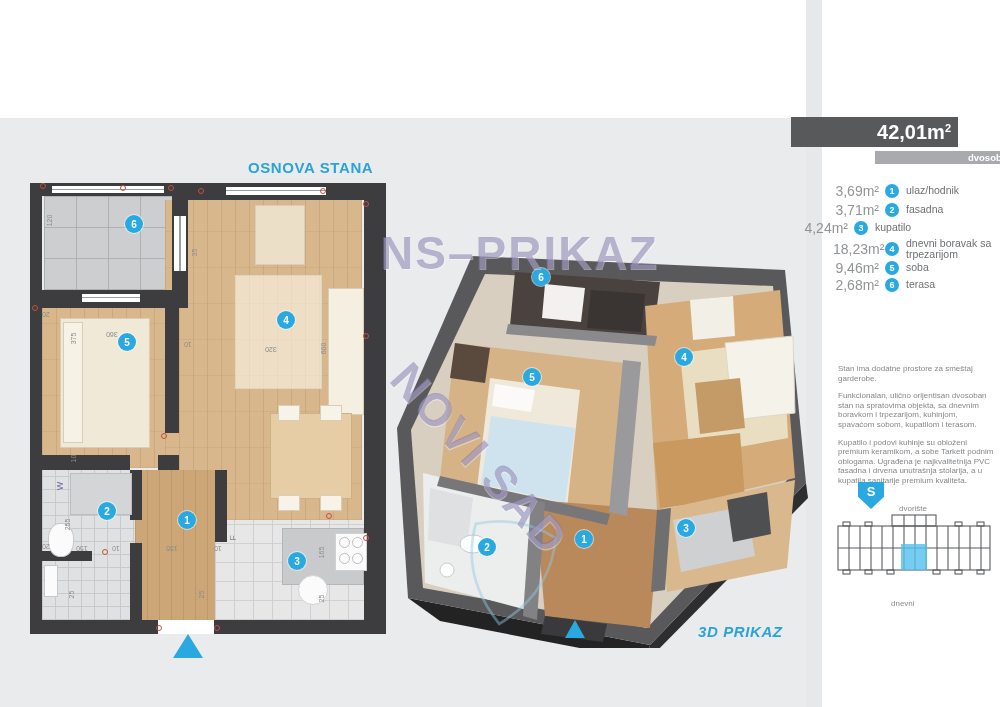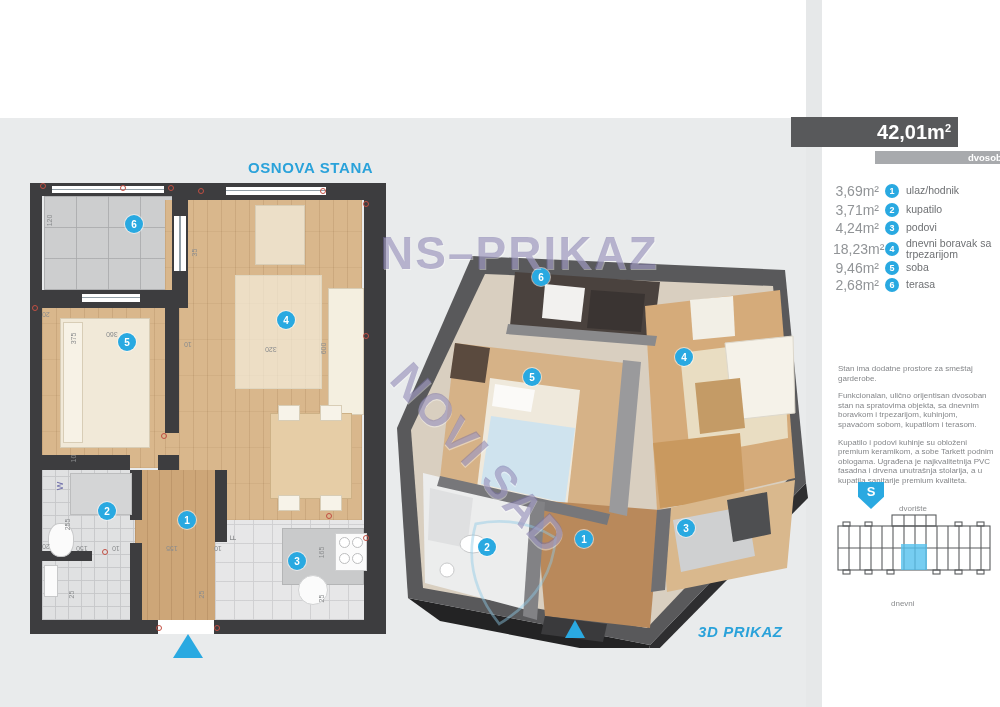--- a/index.html
+++ b/index.html
@@ -242,26 +242,26 @@
   </div>
 
   <div class="leg-row" style="left:833px;top:183px;">
     <span class="leg-area">3,69m²</span>
     <span class="leg-circle">1</span>
     <span class="leg-label">ulaz/hodnik</span>
   </div>
   <div class="leg-row" style="left:833px;top:202px;">
     <span class="leg-area">3,71m²</span>
     <span class="leg-circle">2</span>
-    <span class="leg-label">kupatilo</span>
-  </div>
-  <div class="leg-row" style="left:833px;top:220px;">
+    <span class="leg-label">fasadna</span>
+  </div>
+  <div class="leg-row" style="left:802px;top:220px;">
     <span class="leg-area">4,24m²</span>
     <span class="leg-circle">3</span>
-    <span class="leg-label">podovi</span>
+    <span class="leg-label">kupatilo</span>
   </div>
   <div class="leg-row" style="left:833px;top:238px;">
     <span class="leg-area">18,23m²</span>
     <span class="leg-circle">4</span>
     <span class="leg-label">dnevni boravak sa trpezarijom</span>
   </div>
   <div class="leg-row" style="left:833px;top:260px;">
     <span class="leg-area">9,46m²</span>
     <span class="leg-circle">5</span>
     <span class="leg-label">soba</span>

